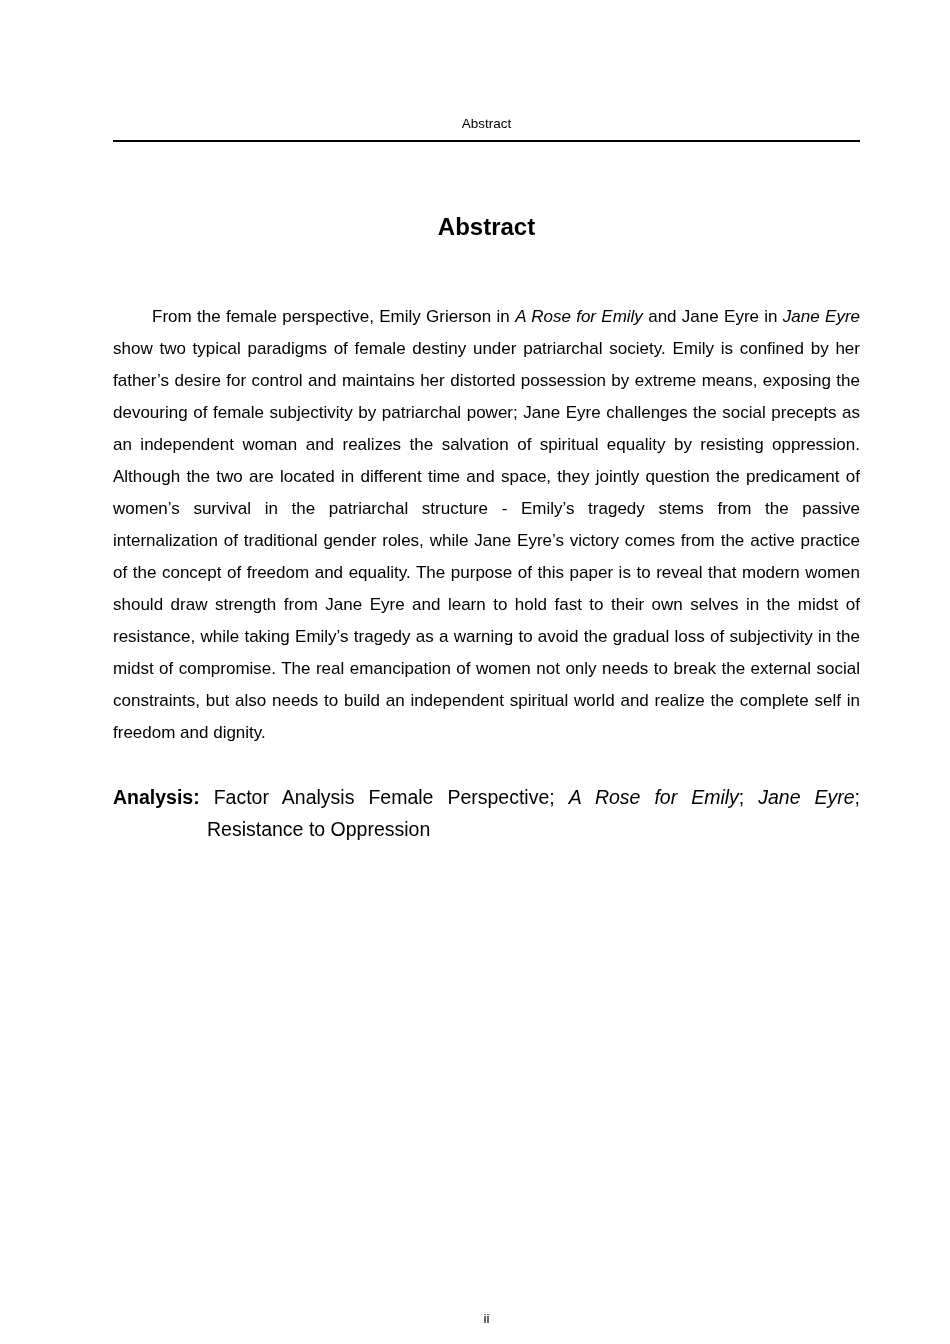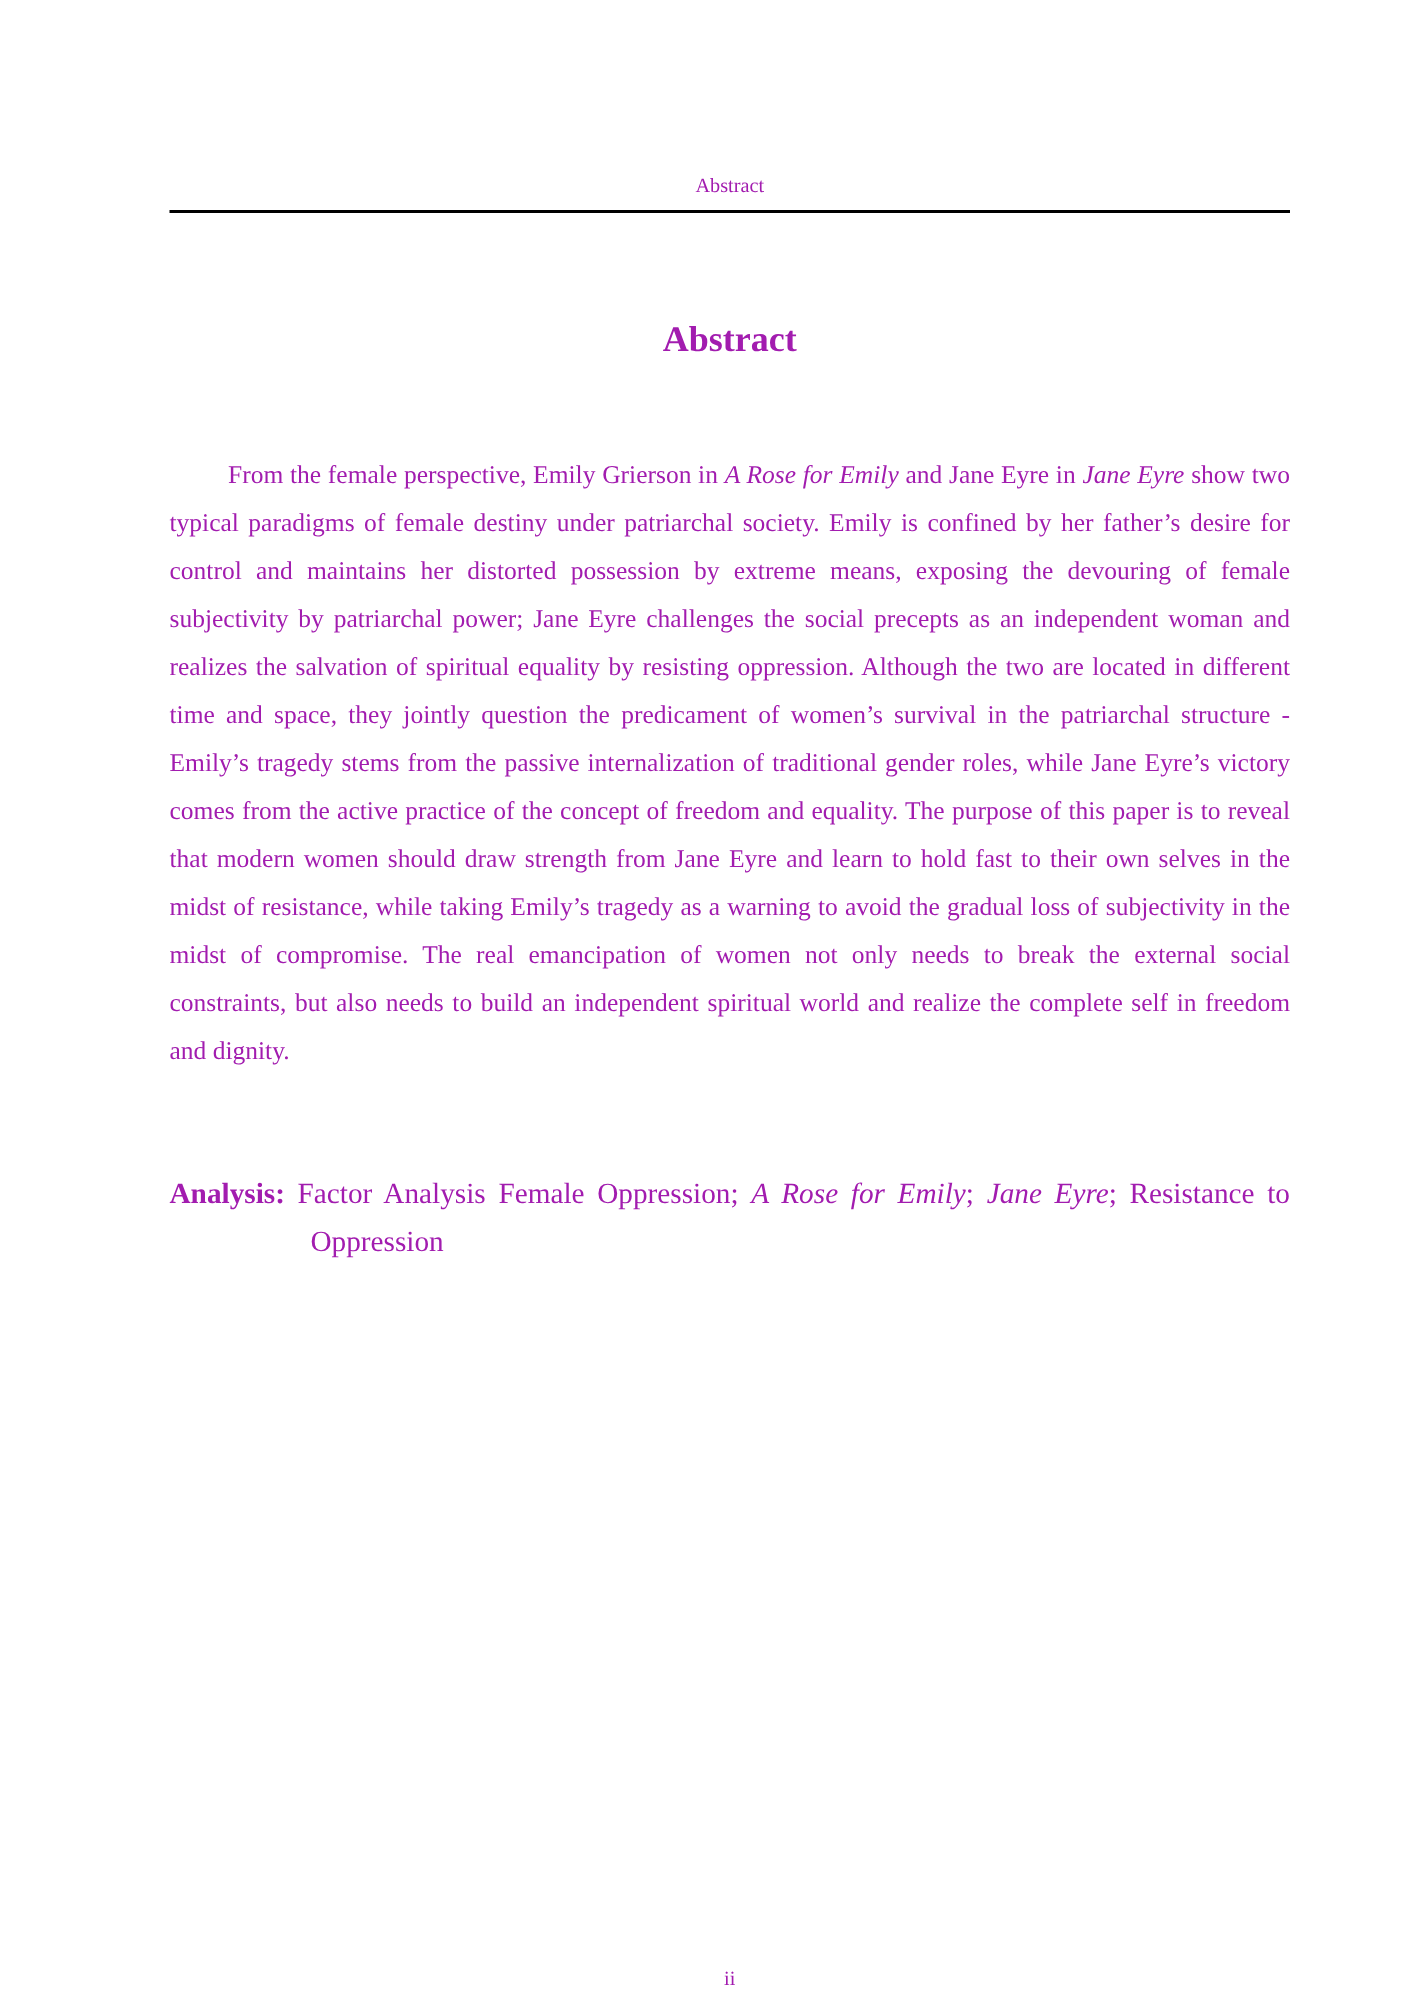--- a/index.html
+++ b/index.html
@@ -5,22 +5,22 @@
   html, body {
     margin: 0;
     padding: 0;
     background: #ffffff;
   }
   .page {
     position: relative;
     width: 950px;
     height: 1344px;
     background: #ffffff;
-    font-family: Liberation Serif, serif;
-    color: #a21caf;
+    font-family: Liberation Sans, sans-serif;
+    color: #000000;
     overflow: hidden;
   }
   .running-header {
     position: absolute;
     left: 113px;
     top: 116px;
     width: 747px;
     height: 26px;
     text-align: center;
     font-size: 13.5px;
@@ -79,17 +79,17 @@
 <div class="page">
 
   <div class="running-header">
     <span>Abstract</span>
   </div>
 
   <div class="doc-title">Abstract</div>
 
   <p class="abstract-body"><span class="run-normal">From the female perspective, Emily Grierson in </span><span class="run-italic">A Rose for Emily</span><span class="run-normal"> and Jane Eyre in </span><span class="run-italic">Jane Eyre</span><span class="run-normal"> show two typical paradigms of female destiny under patriarchal society. Emily is confined by her father’s desire for control and maintains her distorted possession by extreme means, exposing the devouring of female subjectivity by patriarchal power; Jane Eyre challenges the social precepts as an independent woman and realizes the salvation of spiritual equality by resisting oppression. Although the two are located in different time and space, they jointly question the predicament of women’s survival in the patriarchal structure - Emily’s tragedy stems from the passive internalization of traditional gender roles, while Jane Eyre’s victory comes from the active practice of the concept of freedom and equality. The purpose of this paper is to reveal that modern women should draw strength from Jane Eyre and learn to hold fast to their own selves in the midst of resistance, while taking Emily’s tragedy as a warning to avoid the gradual loss of subjectivity in the midst of compromise. The real emancipation of women not only needs to break the external social constraints, but also needs to build an independent spiritual world and realize the complete self in freedom and dignity.</span></p>
 
-  <p class="keywords-line"><span class="run-bold">Analysis:</span><span class="run-normal"> Factor Analysis Female Oppression; </span><span class="run-italic">A Rose for Emily</span><span class="run-normal">; </span><span class="run-italic">Jane Eyre</span><span class="run-normal">; Resistance to Oppression</span></p>
+  <p class="keywords-line"><span class="run-bold">Analysis:</span><span class="run-normal"> Factor Analysis Female Perspective; </span><span class="run-italic">A Rose for Emily</span><span class="run-normal">; </span><span class="run-italic">Jane Eyre</span><span class="run-normal">; Resistance to Oppression</span></p>
 
   <div class="page-number">ii</div>
 
 </div>
 
 </body></html>

